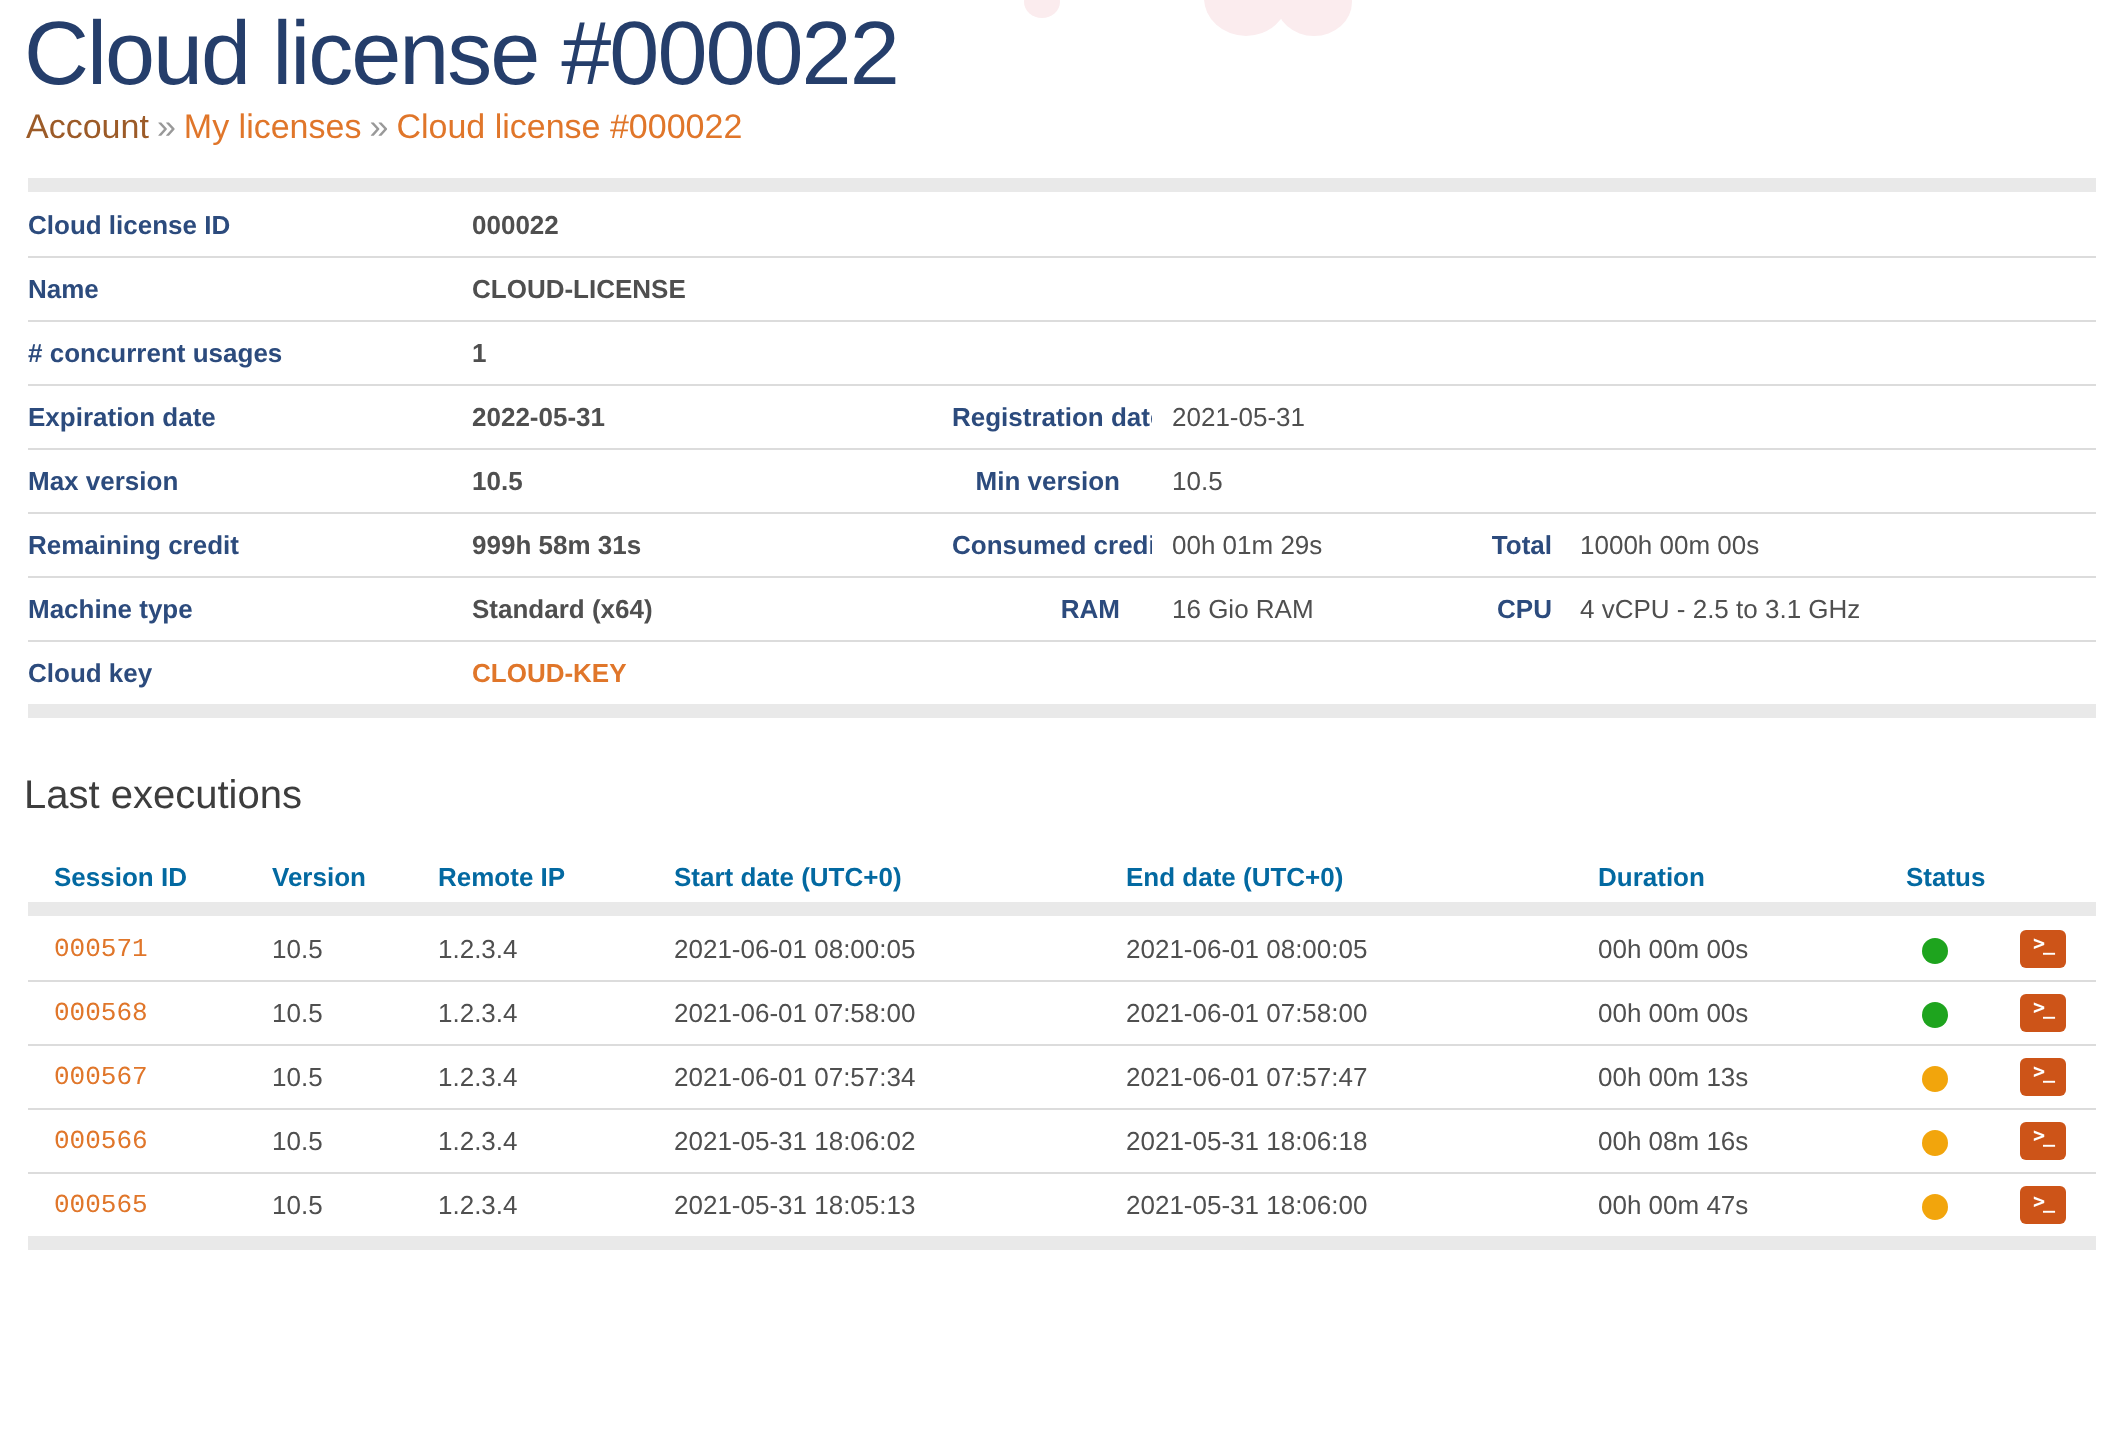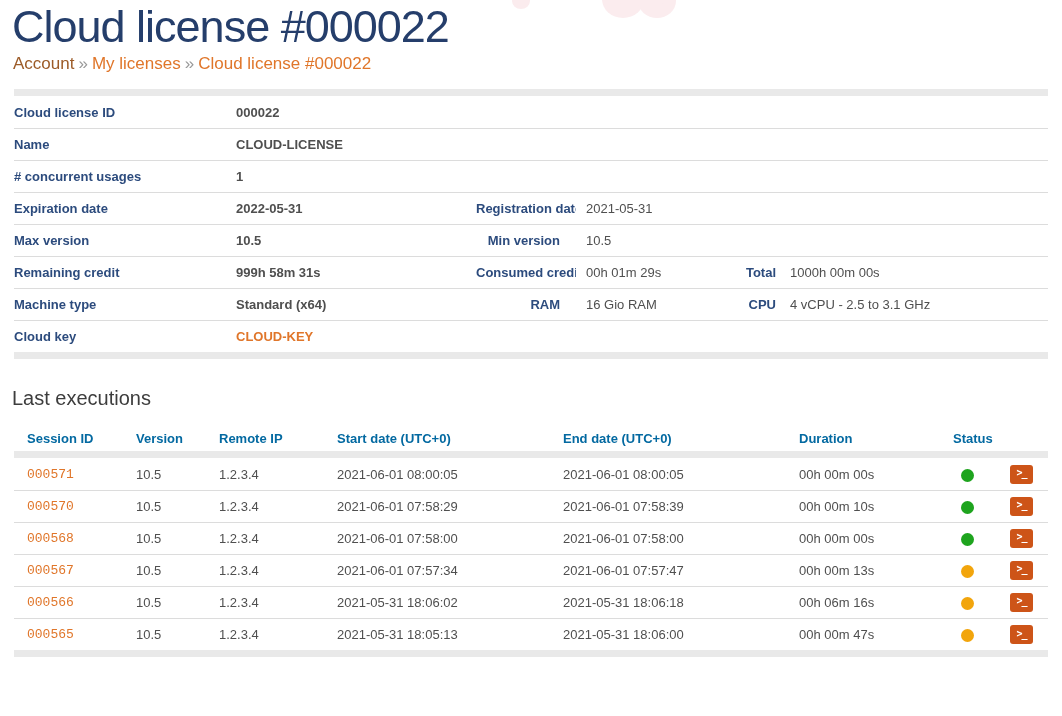--- a/index.html
+++ b/index.html
@@ -199,34 +199,20 @@
     <td>2021-06-01 08:00:05</td>
     <td>00h 00m 00s</td>
     <td class="status-cell"><span class="dot" style="background: rgb(30, 164, 30);"></span></td>
     <td class="term-cell">
           <a class="term">
             <span class="term-glyph">&gt;_</span>
           </a>
         </td>
   </tr>
   <tr class="data">
-    <td class="c1"><a class="link">000570</a></td>
-    <td>10.5</td>
-    <td>1.2.3.4</td>
-    <td>2021-06-01 07:58:29</td>
-    <td>2021-06-01 07:58:39</td>
-    <td>00h 00m 10s</td>
-    <td class="status-cell"><span class="dot" style="background: rgb(30, 164, 30);"></span></td>
-    <td class="term-cell">
-          <a class="term">
-            <span class="term-glyph">&gt;_</span>
-          </a>
-        </td>
-  </tr>
-  <tr class="data">
     <td class="c1"><a class="link">000568</a></td>
     <td>10.5</td>
     <td>1.2.3.4</td>
     <td>2021-06-01 07:58:00</td>
     <td>2021-06-01 07:58:00</td>
     <td>00h 00m 00s</td>
     <td class="status-cell"><span class="dot" style="background: rgb(30, 164, 30);"></span></td>
     <td class="term-cell">
           <a class="term">
             <span class="term-glyph">&gt;_</span>
@@ -246,21 +232,21 @@
             <span class="term-glyph">&gt;_</span>
           </a>
         </td>
   </tr>
   <tr class="data">
     <td class="c1"><a class="link">000566</a></td>
     <td>10.5</td>
     <td>1.2.3.4</td>
     <td>2021-05-31 18:06:02</td>
     <td>2021-05-31 18:06:18</td>
-    <td>00h 06m 16s</td>
+    <td>00h 08m 16s</td>
     <td class="status-cell"><span class="dot" style="background: rgb(242, 165, 12);"></span></td>
     <td class="term-cell">
           <a class="term">
             <span class="term-glyph">&gt;_</span>
           </a>
         </td>
   </tr>
   <tr class="data">
     <td class="c1"><a class="link">000565</a></td>
     <td>10.5</td>

